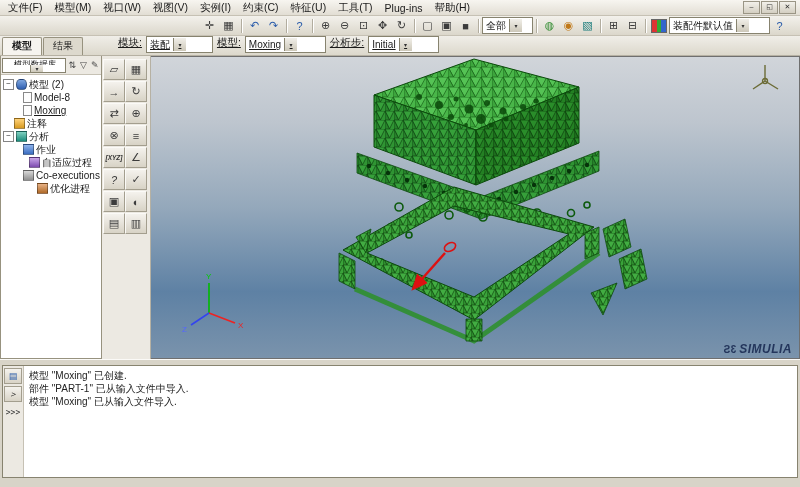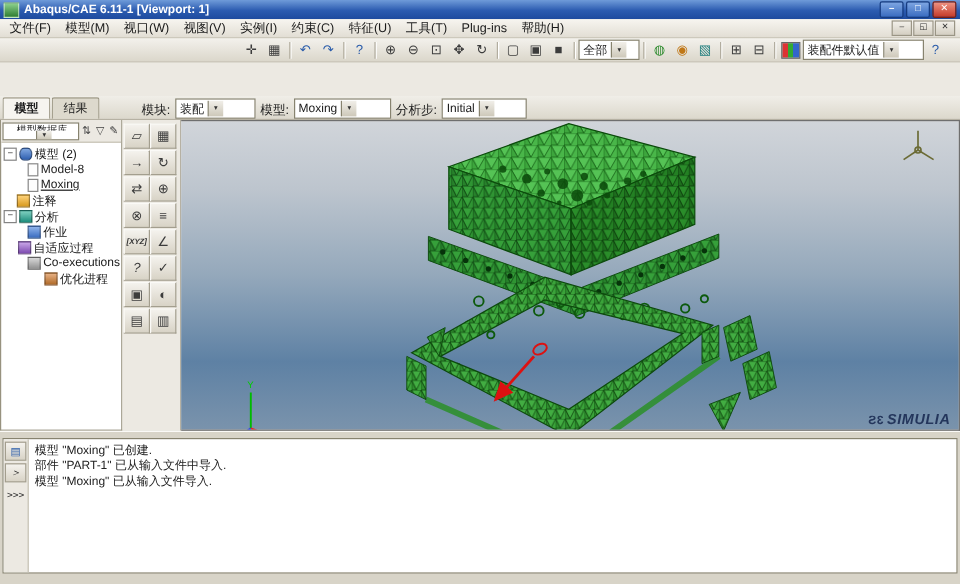--- a/index.html
+++ b/index.html
@@ -31,26 +31,26 @@
   .sep{width:1px;height:14px;background:#b2ad9f;box-shadow:1px 0 0 #fff;margin:0 3px;flex:0 0 auto;}
   .combo{height:15px;background:#fff;border:1px solid #87836f;display:inline-flex;align-items:center;
     font-size:10px;padding-left:3px;flex:0 0 auto;}
   .combo .val{white-space:nowrap;overflow:hidden;}
   .combo .arr{width:12px;height:13px;margin-left:3px;background:linear-gradient(#f1efe9,#cdc8b9);
     border-left:1px solid #87836f;font-size:6px;display:flex;align-items:center;justify-content:center;color:#333;}
   .c-b{color:#2a5caa;} .c-g{color:#2e8b2e;} .c-o{color:#c07818;} .c-t{color:#1d7d7d;}
   .palette{width:14px;height:12px;margin:0 2px;background:linear-gradient(90deg,#d33 0 33%,#3a3 33% 66%,#36c 66% 100%);border:1px solid #666;flex:0 0 auto;}
   
   .ctxrow{height:19px;display:flex;align-items:flex-end;background:linear-gradient(#f0eee8,#dcd8cc);
-    border-bottom:1px solid #b6b1a3;flex:0 0 auto;margin-top:28px;}
+    border-bottom:1px solid #b6b1a3;flex:0 0 auto;}
   .panel-tabs{width:110px;display:flex;align-items:flex-end;padding-left:2px;flex:0 0 auto;}
   .ptab{border:1px solid #97927f;border-bottom:none;background:#ddd9cd;padding:1px 9px 2px 9px;
     font-size:10px;border-radius:2px 2px 0 0;margin-right:1px;}
   .ptab.active{background:#f6f4ef;font-weight:bold;}
-  .ctxbar{display:flex;align-items:flex-end;height:100%;gap:4px;padding-left:6px;}
+  .ctxbar{display:flex;align-items:flex-start;height:100%;gap:4px;padding-left:6px;text-decoration:underline;}
   .ctx-label{font-size:10.5px;white-space:nowrap;}
   
   .main{flex:1 1 auto;display:flex;min-height:0;}
   .tree-panel{width:100px;flex:0 0 auto;background:#fff;border:1px solid #97927f;border-top:none;
     display:flex;flex-direction:column;overflow:hidden;}
   .tree-toolbar{height:18px;flex:0 0 auto;background:#ece9e2;border-bottom:1px solid #c6c1b4;
     display:flex;align-items:center;padding:0 1px;gap:1px;}
   .tree-toolbar .combo{height:13px;font-size:8.5px;padding-left:2px;flex-direction:column;}
   .mini-btn{width:12px;height:13px;display:flex;align-items:center;justify-content:center;font-size:9px;color:#444;}
   .tree{flex:1;padding-top:3px;font-size:10px;overflow:hidden;white-space:nowrap;}
@@ -89,29 +89,20 @@
   .gut-btn{width:16px;height:14px;background:linear-gradient(#f4f2ed,#d8d3c6);border:1px solid #a39e8e;
     font-size:9px;display:flex;align-items:center;justify-content:center;}
   .prompt{font-family:"DejaVu Sans Mono","Liberation Mono",monospace;font-size:8px;color:#333;margin-top:4px;}
   .msglines{padding:3px 5px;font-size:10px;line-height:13px;color:#222;white-space:nowrap;overflow:hidden;}
 </style>
 </head>
 <body>
 
 <div class="app">
 
-  <div class="titlebar">
-    <span class="app-icon"></span>
-    <span class="title-text">Abaqus/CAE 6.11-1 [Viewport: 1]</span>
-    <span class="win-btns">
-      <span class="win-btn"><span>–</span></span>
-      <span class="win-btn"><span>□</span></span>
-      <span class="win-btn close"><span>✕</span></span>
-    </span>
-  </div>
 
   <div class="menubar">
     <span class="menu-item">文件(F)</span>
     <span class="menu-item">模型(M)</span>
     <span class="menu-item">视口(W)</span>
     <span class="menu-item">视图(V)</span>
     <span class="menu-item">实例(I)</span>
     <span class="menu-item">约束(C)</span>
     <span class="menu-item">特征(U)</span>
     <span class="menu-item">工具(T)</span>
@@ -263,21 +254,21 @@
         </div>
         <div class="trow" style="padding-left:2px">
           <span class="exp">−</span>
           <span class="tico i-ana"></span>
           <span class="lbl">分析</span>
         </div>
         <div class="trow" style="padding-left:22px">
           <span class="tico i-job"></span>
           <span class="lbl">作业</span>
         </div>
-        <div class="trow" style="padding-left:14px">
+        <div class="trow" style="padding-left:28px">
           <span class="tico i-adp"></span>
           <span class="lbl">自适应过程</span>
         </div>
         <div class="trow" style="padding-left:22px">
           <span class="tico i-coe"></span>
           <span class="lbl">Co-executions</span>
         </div>
         <div class="trow" style="padding-left:36px">
           <span class="tico i-opt"></span>
           <span class="lbl">优化进程</span>

